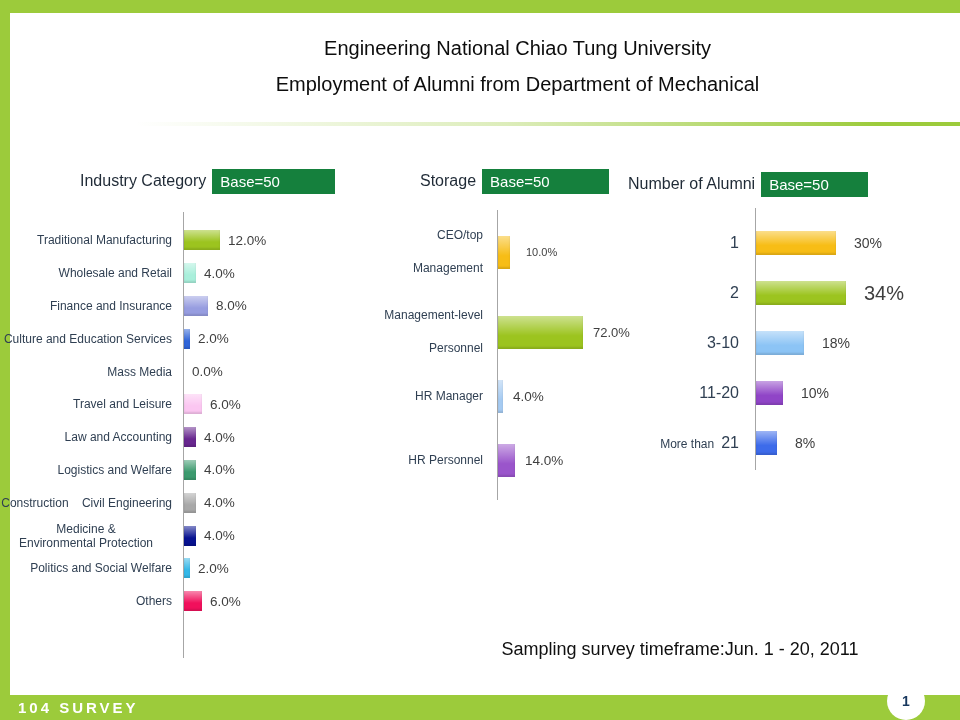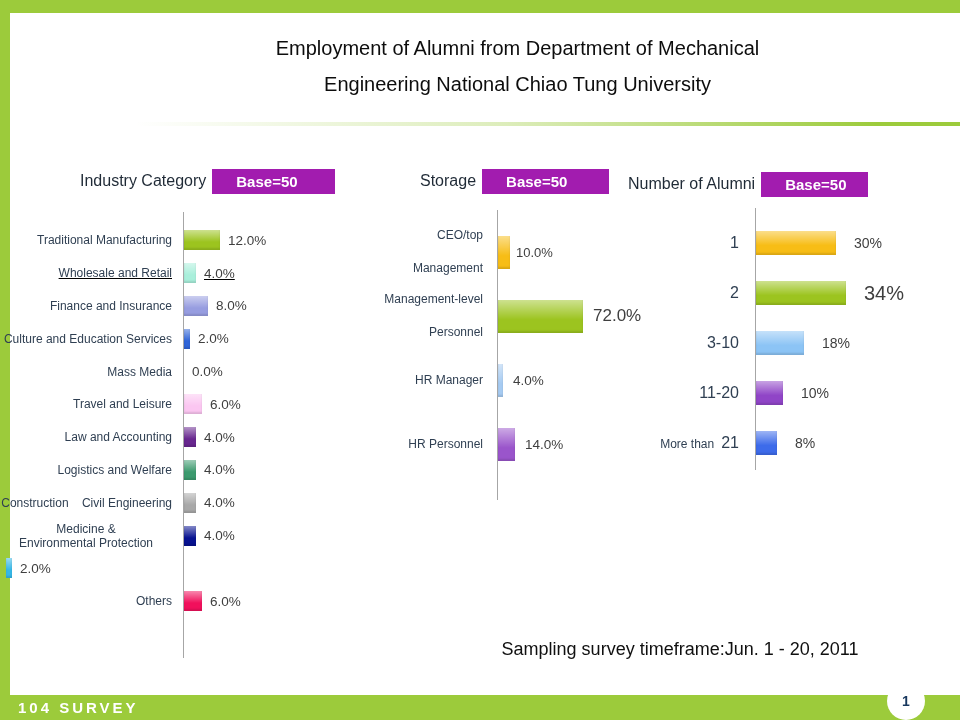--- a/index.html
+++ b/index.html
@@ -6,22 +6,22 @@
   .slide{position:relative;width:960px;height:720px;background:#fff;overflow:hidden;
          font-family:"Liberation Sans",sans-serif;}
   .top-bar{position:absolute;left:0;top:0;width:960px;height:13px;background:#9ccb3b;}
   .left-bar{position:absolute;left:0;top:0;width:10px;height:720px;background:#9ccb3b;}
   .title{position:absolute;left:75px;top:30px;width:885px;text-align:center;
          font-size:20px;line-height:36px;color:#0d0d0d;}
   .divider{position:absolute;left:135px;top:122px;width:825px;height:4px;
            background:linear-gradient(to right, rgba(156,203,59,0), rgba(156,203,59,.35) 45%, #9ccb3b 90%);}
   .chart-header{position:absolute;height:26px;display:flex;align-items:center;gap:6px;}
   .chart-title{font-size:16px;color:#1f2a36;white-space:nowrap;}
-  .base-box{background:#a21caf;color:#fff;font-weight:bold;font-size:15px;height:25px;
-            display:flex;align-items:center;padding-left:24px;box-sizing:border-box;}
+  .base-box{background:#15803d;color:#fff;font-weight:normal;font-size:15px;height:25px;
+            display:flex;align-items:center;padding-left:8px;box-sizing:border-box;}
   .hdr1{left:80px;top:168px;}  .hdr1 .base-box{width:123px;}
   .hdr2{left:420px;top:168px;} .hdr2 .base-box{width:127px;}
   .hdr3{left:628px;top:171px;} .hdr3 .base-box{width:107px;}
   .chart{position:absolute;}
   .axis{position:absolute;width:1px;background:#a6a6a6;}
   .crow{display:flex;position:relative;}
   .clabel{display:flex;align-items:center;justify-content:flex-end;text-align:right;
           padding-right:6px;box-sizing:border-box;color:#2f3f52;}
   .labwrap{white-space:pre-line;}
   .lprefix{font-size:12px;margin-right:7px;}
@@ -38,22 +38,22 @@
               color:#17375e;font-weight:bold;font-size:14px;z-index:2;}
 </style>
 </head>
 <body>
 
 <div class="slide">
   <div class="top-bar"></div>
   <div class="left-bar"></div>
 
   <div class="title">
+    <div>Engineering National Chiao Tung University</div>
     <div>Employment of Alumni from Department of Mechanical</div>
-    <div>Engineering National Chiao Tung University</div>
   </div>
   <div class="divider"></div>
 
   <div class="chart-header hdr1">
     <span class="chart-title">Industry Category</span>
     <span class="base-box">Base=50</span>
   </div>
   <div class="chart-header hdr2">
     <span class="chart-title">Storage</span>
     <span class="base-box">Base=50</span>
@@ -67,21 +67,21 @@
       <div class="axis" style="left: 183px; top: -12px; height: 446px;"></div>
       <div class="crow" style="height: 32.8px;">
         <div class="clabel" style="width: 178px; font-size: 12px; line-height: 14px; height: 32.8px;">
           <span class="labwrap"><span>Traditional Manufacturing</span></span>
         </div>
         <div class="barwrap" style="padding-left: 6px;">
           <div class="bar" style="width: 36px; height: 20px; background-color: rgb(156, 196, 31); background-image: linear-gradient(rgba(255, 255, 255, 0.5), rgba(255, 255, 255, 0) 60%);"></div>
           <span class="vlabel" style="font-size: 13.5px; margin-left: 8px;">12.0%</span>
         </div>
       </div>
-      <div class="crow" style="height: 32.8px; text-decoration: underline;">
+      <div class="crow" style="height: 32.8px;">
         <div class="clabel" style="width: 178px; font-size: 12px; line-height: 14px; height: 32.8px;">
           <span class="labwrap"><span>Wholesale and Retail</span></span>
         </div>
         <div class="barwrap" style="padding-left: 6px;">
           <div class="bar" style="width: 12px; height: 20px; background-color: rgb(169, 239, 219); background-image: linear-gradient(rgba(255, 255, 255, 0.5), rgba(255, 255, 255, 0) 60%);"></div>
           <span class="vlabel" style="font-size: 13.5px; margin-left: 8px;">4.0%</span>
         </div>
       </div>
       <div class="crow" style="height: 32.8px;">
         <div class="clabel" style="width: 178px; font-size: 12px; line-height: 14px; height: 32.8px;">
@@ -149,20 +149,23 @@
         <div class="clabel" style="width: 178px; font-size: 12px; line-height: 14px; height: 32.8px;">
           <span class="labwrap" style="width: 100%; text-align: center;"><span>Medicine &amp;
 Environmental Protection</span></span>
         </div>
         <div class="barwrap" style="padding-left: 6px;">
           <div class="bar" style="width: 12px; height: 20px; background-color: rgb(7, 18, 144); background-image: linear-gradient(rgba(255, 255, 255, 0.5), rgba(255, 255, 255, 0) 60%);"></div>
           <span class="vlabel" style="font-size: 13.5px; margin-left: 8px;">4.0%</span>
         </div>
       </div>
       <div class="crow" style="height: 32.8px;">
+        <div class="clabel" style="width: 178px; font-size: 12px; line-height: 14px; height: 32.8px;">
+          <span class="labwrap"><span>Politics and Social Welfare</span></span>
+        </div>
         <div class="barwrap" style="padding-left: 6px;">
           <div class="bar" style="width: 6px; height: 20px; background-color: rgb(53, 184, 232); background-image: linear-gradient(rgba(255, 255, 255, 0.5), rgba(255, 255, 255, 0) 60%);"></div>
           <span class="vlabel" style="font-size: 13.5px; margin-left: 8px;">2.0%</span>
         </div>
       </div>
       <div class="crow" style="height: 32.8px;">
         <div class="clabel" style="width: 178px; font-size: 12px; line-height: 14px; height: 32.8px;">
           <span class="labwrap"><span>Others</span></span>
         </div>
         <div class="barwrap" style="padding-left: 6px;">
@@ -173,31 +176,31 @@
     </div>
   <div class="chart" style="left: 360px; top: 220px; width: 300px;">
       <div class="axis" style="left: 137px; top: -10px; height: 290px;"></div>
       <div class="crow" style="height: 64px;">
         <div class="clabel" style="width: 129px; font-size: 12px; line-height: 33px; height: 64px;">
           <span class="labwrap"><span>CEO/top
 Management</span></span>
         </div>
         <div class="barwrap" style="padding-left: 9px;">
           <div class="bar" style="width: 12px; height: 33px; background-color: rgb(247, 189, 22); background-image: linear-gradient(rgba(255, 255, 255, 0.5), rgba(255, 255, 255, 0) 60%);"></div>
-          <span class="vlabel" style="font-size: 13px; margin-left: 6px;">10.0%</span>
-        </div>
-      </div>
-      <div class="crow" style="height: 64px;">
+          <span class="vlabel" style="font-size: 11px; margin-left: 16px;">10.0%</span>
+        </div>
+      </div>
+      <div class="crow" style="height: 64px; margin-top: 16px;">
         <div class="clabel" style="width: 129px; font-size: 12px; line-height: 33px; height: 64px;">
           <span class="labwrap"><span>Management-level
 Personnel</span></span>
         </div>
         <div class="barwrap" style="padding-left: 9px;">
           <div class="bar" style="width: 85px; height: 33px; background-color: rgb(156, 196, 31); background-image: linear-gradient(rgba(255, 255, 255, 0.5), rgba(255, 255, 255, 0) 60%);"></div>
-          <span class="vlabel" style="font-size: 17px; margin-left: 10px;">72.0%</span>
+          <span class="vlabel" style="font-size: 13px; margin-left: 10px;">72.0%</span>
         </div>
       </div>
       <div class="crow" style="height: 64px;">
         <div class="clabel" style="width: 129px; font-size: 12px; line-height: 33px; height: 64px;">
           <span class="labwrap"><span>HR Manager</span></span>
         </div>
         <div class="barwrap" style="padding-left: 9px;">
           <div class="bar" style="width: 5px; height: 33px; background-color: rgb(166, 203, 242); background-image: linear-gradient(rgba(255, 255, 255, 0.5), rgba(255, 255, 255, 0) 60%);"></div>
           <span class="vlabel" style="font-size: 13.5px; margin-left: 10px;">4.0%</span>
         </div>

